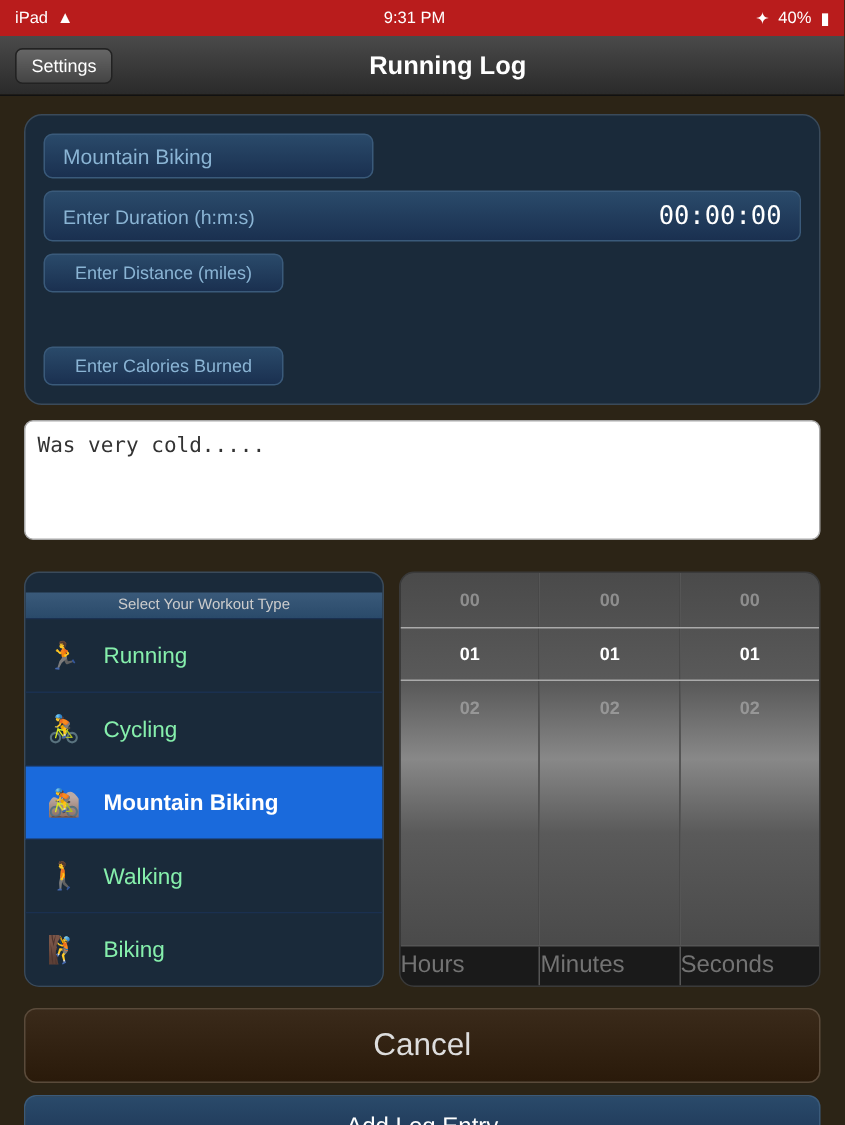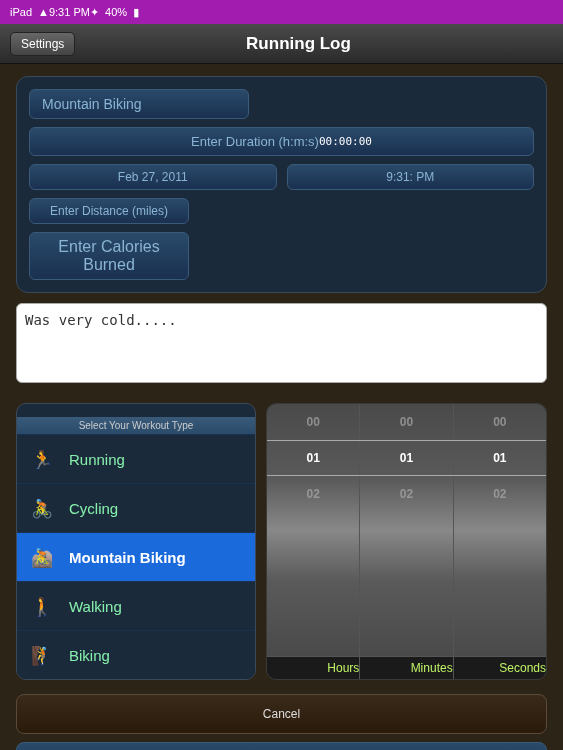--- a/index.html
+++ b/index.html
@@ -10,23 +10,24 @@
       background: #2c2416;
       font-family: -apple-system, 'Helvetica Neue', Arial, sans-serif;
       overflow: hidden;
       position: relative;
     }
 
     
     .status-bar {
       width: 100%;
       height: 24px;
-      background: #a21caf;
-      display: flex;
-      align-items: center;
+      background: #b91c1c;
+      display: flex;
+      align-items: center;
+      justify-content: space-between;
       padding: 0 10px;
       font-size: 11px;
       color: #fff;
     }
     .status-left { display: flex; align-items: center; gap: 6px; }
     .status-right { display: flex; align-items: center; gap: 6px; }
 
     
     .nav-bar {
       width: 100%;
@@ -82,28 +83,28 @@
       color: #8ab4d4;
       font-size: 14px;
       padding: 6px 12px;
       width: 220px;
       text-align: left;
     }
 
     .duration-row {
       display: flex;
       align-items: center;
-      justify-content: center;
+      justify-content: space-between;
       background: linear-gradient(180deg, #2a4a6a 0%, #1a3050 100%);
       border: 1px solid #3a5a7a;
       border-radius: 6px;
       padding: 6px 12px;
     }
     .duration-label { color: #8ab4d4; font-size: 13px; }
-    .duration-value { color: #fff; font-size: 11px; font-family: monospace; }
+    .duration-value { color: #fff; font-size: 17px; font-family: monospace; }
 
     .date-time-row {
       display: flex;
       gap: 10px;
     }
     .date-btn, .time-btn {
       background: linear-gradient(180deg, #2a4a6a 0%, #1a3050 100%);
       border: 1px solid #3a5a7a;
       border-radius: 6px;
       color: #8ab4d4;
@@ -123,24 +124,25 @@
       padding: 5px 12px;
       width: 160px;
       text-align: center;
     }
 
     .calories-btn {
       background: linear-gradient(180deg, #2a4a6a 0%, #1a3050 100%);
       border: 1px solid #3a5a7a;
       border-radius: 6px;
       color: #8ab4d4;
-      font-size: 16px;
+      font-size: 12px;
       padding: 5px 12px;
       width: 160px;
       text-align: center;
+      margin-top: 28px;
     }
 
     .note-label {
       color: #ccc;
       font-size: 13px;
       margin-top: 2px;
     }
 
     .note-textarea {
       width: 100%;
@@ -246,23 +248,23 @@
     }
     .time-cell.dim { color: #aaa; opacity: 0.7; }
     .time-cell.bright { color: #fff; opacity: 1; }
     .time-labels {
       display: flex;
       background: #1a1a1a;
       border-top: 1px solid #555;
     }
     .time-label-cell {
       flex: 1;
-      text-align: right;
-      color: #bef264;
-      font-size: 12px;
+      text-align: left;
+      color: #737373;
+      font-size: 16px;
       padding: 4px 0;
       border-right: 1px solid #555;
     }
     .time-label-cell:last-child { border-right: none; }
 
     
     .selection-overlay {
       position: absolute;
       top: 36px;
       left: 0;
@@ -280,21 +282,21 @@
       flex-direction: column;
       gap: 8px;
       margin-top: 4px;
     }
     .cancel-btn {
       width: 100%;
       background: linear-gradient(180deg, #3a2a1a 0%, #2a1a0a 100%);
       border: 1px solid #5a4a3a;
       border-radius: 8px;
       color: #ddd;
-      font-size: 12px;
+      font-size: 21px;
       padding: 12px;
       text-align: center;
       cursor: pointer;
     }
     .add-btn {
       width: 100%;
       background: linear-gradient(180deg, #2a4a6a 0%, #1a3050 100%);
       border: 1px solid #3a5a7a;
       border-radius: 8px;
       color: #fff;
@@ -334,24 +336,20 @@
 
 <div class="main-content">
 
   <div class="top-card">
     <div style="display:flex; gap:8px; align-items:center;">
       <button class="workout-type-btn">Mountain Biking</button>
     </div>
     <div class="duration-row">
       <span class="duration-label">Enter Duration (h:m:s)</span>
       <span class="duration-value">00:00:00</span>
-    </div>
-    <div class="date-time-row">
-      <button class="date-btn">Feb 27, 2011</button>
-      <button class="time-btn">9:31: PM</button>
     </div>
     <button class="distance-btn">Enter Distance (miles)</button>
     <button class="calories-btn">Enter Calories Burned</button>
   </div>
 
   <div>
     <textarea class="note-textarea" style="">Was very cold.....</textarea>
   </div>
 
 </div>

